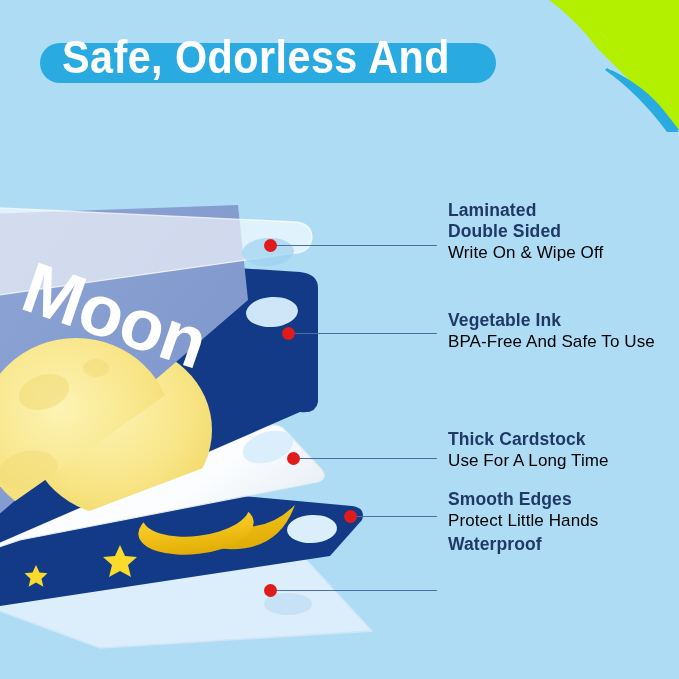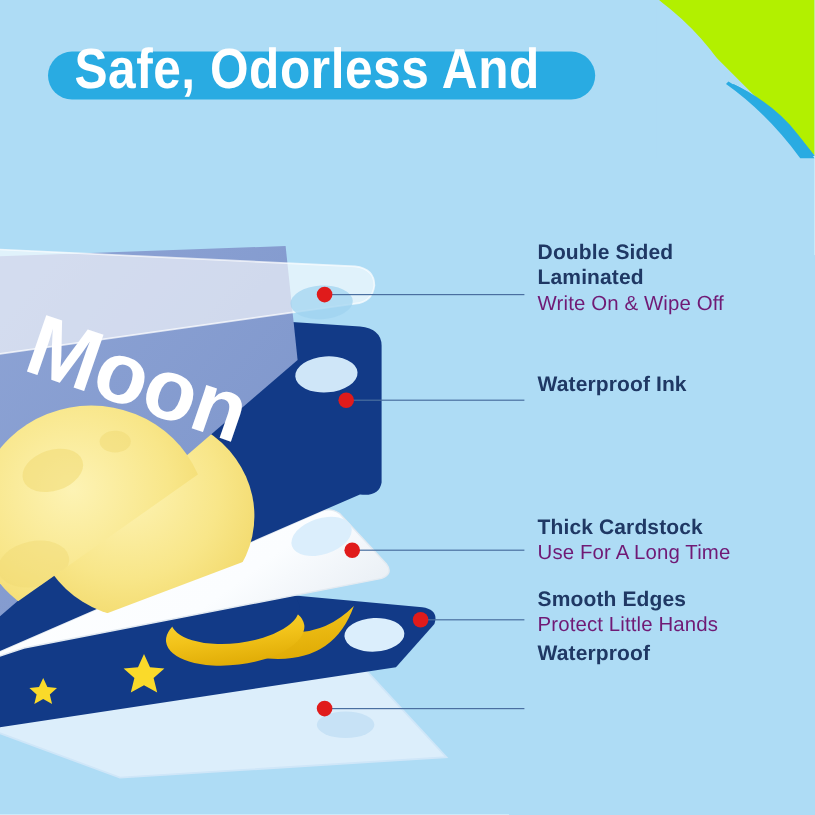--- a/index.html
+++ b/index.html
@@ -90,21 +90,21 @@
   }
   .callout .c-title {
     color: #1f3864;
     font-size: 17.5px;
     font-weight: 700;
     line-height: 21px;
     letter-spacing: 0.1px;
     white-space: nowrap;
   }
   .callout .c-sub {
-    color: #701a75;
+    color: #000000;
     font-size: 17px;
     font-weight: 400;
     line-height: 22px;
     letter-spacing: 0.1px;
     white-space: nowrap;
   }
 
   .leader {
     position: absolute;
     height: 1px;
@@ -231,27 +231,28 @@
   <div class="leader" style="left:350px; top:516px; width:87px;"></div>
   <div class="leader" style="left:270px; top:590px; width:167px;"></div>
 
   <div class="dot" style="left:264px; top:239px;"></div>
   <div class="dot" style="left:282px; top:327px;"></div>
   <div class="dot" style="left:287px; top:452px;"></div>
   <div class="dot" style="left:344px; top:510px;"></div>
   <div class="dot" style="left:264px; top:584px;"></div>
 
   <div class="callout" style="left:448px; top:200px;">
+    <div class="c-title">Laminated</div>
     <div class="c-title">Double Sided</div>
-    <div class="c-title">Laminated</div>
     <div class="c-sub">Write On &amp; Wipe Off</div>
   </div>
 
   <div class="callout" style="left:448px; top:310px;">
-    <div class="c-title">Waterproof Ink</div>
+    <div class="c-title">Vegetable Ink</div>
+    <div class="c-sub">BPA-Free And Safe To Use</div>
   </div>
 
   <div class="callout" style="left:448px; top:489px;">
     <div class="c-title">Smooth Edges</div>
     <div class="c-sub">Protect Little Hands</div>
   </div>
 
   <div class="callout" style="left:448px; top:429px;">
     <div class="c-title">Thick Cardstock</div>
     <div class="c-sub">Use For A Long Time</div>

